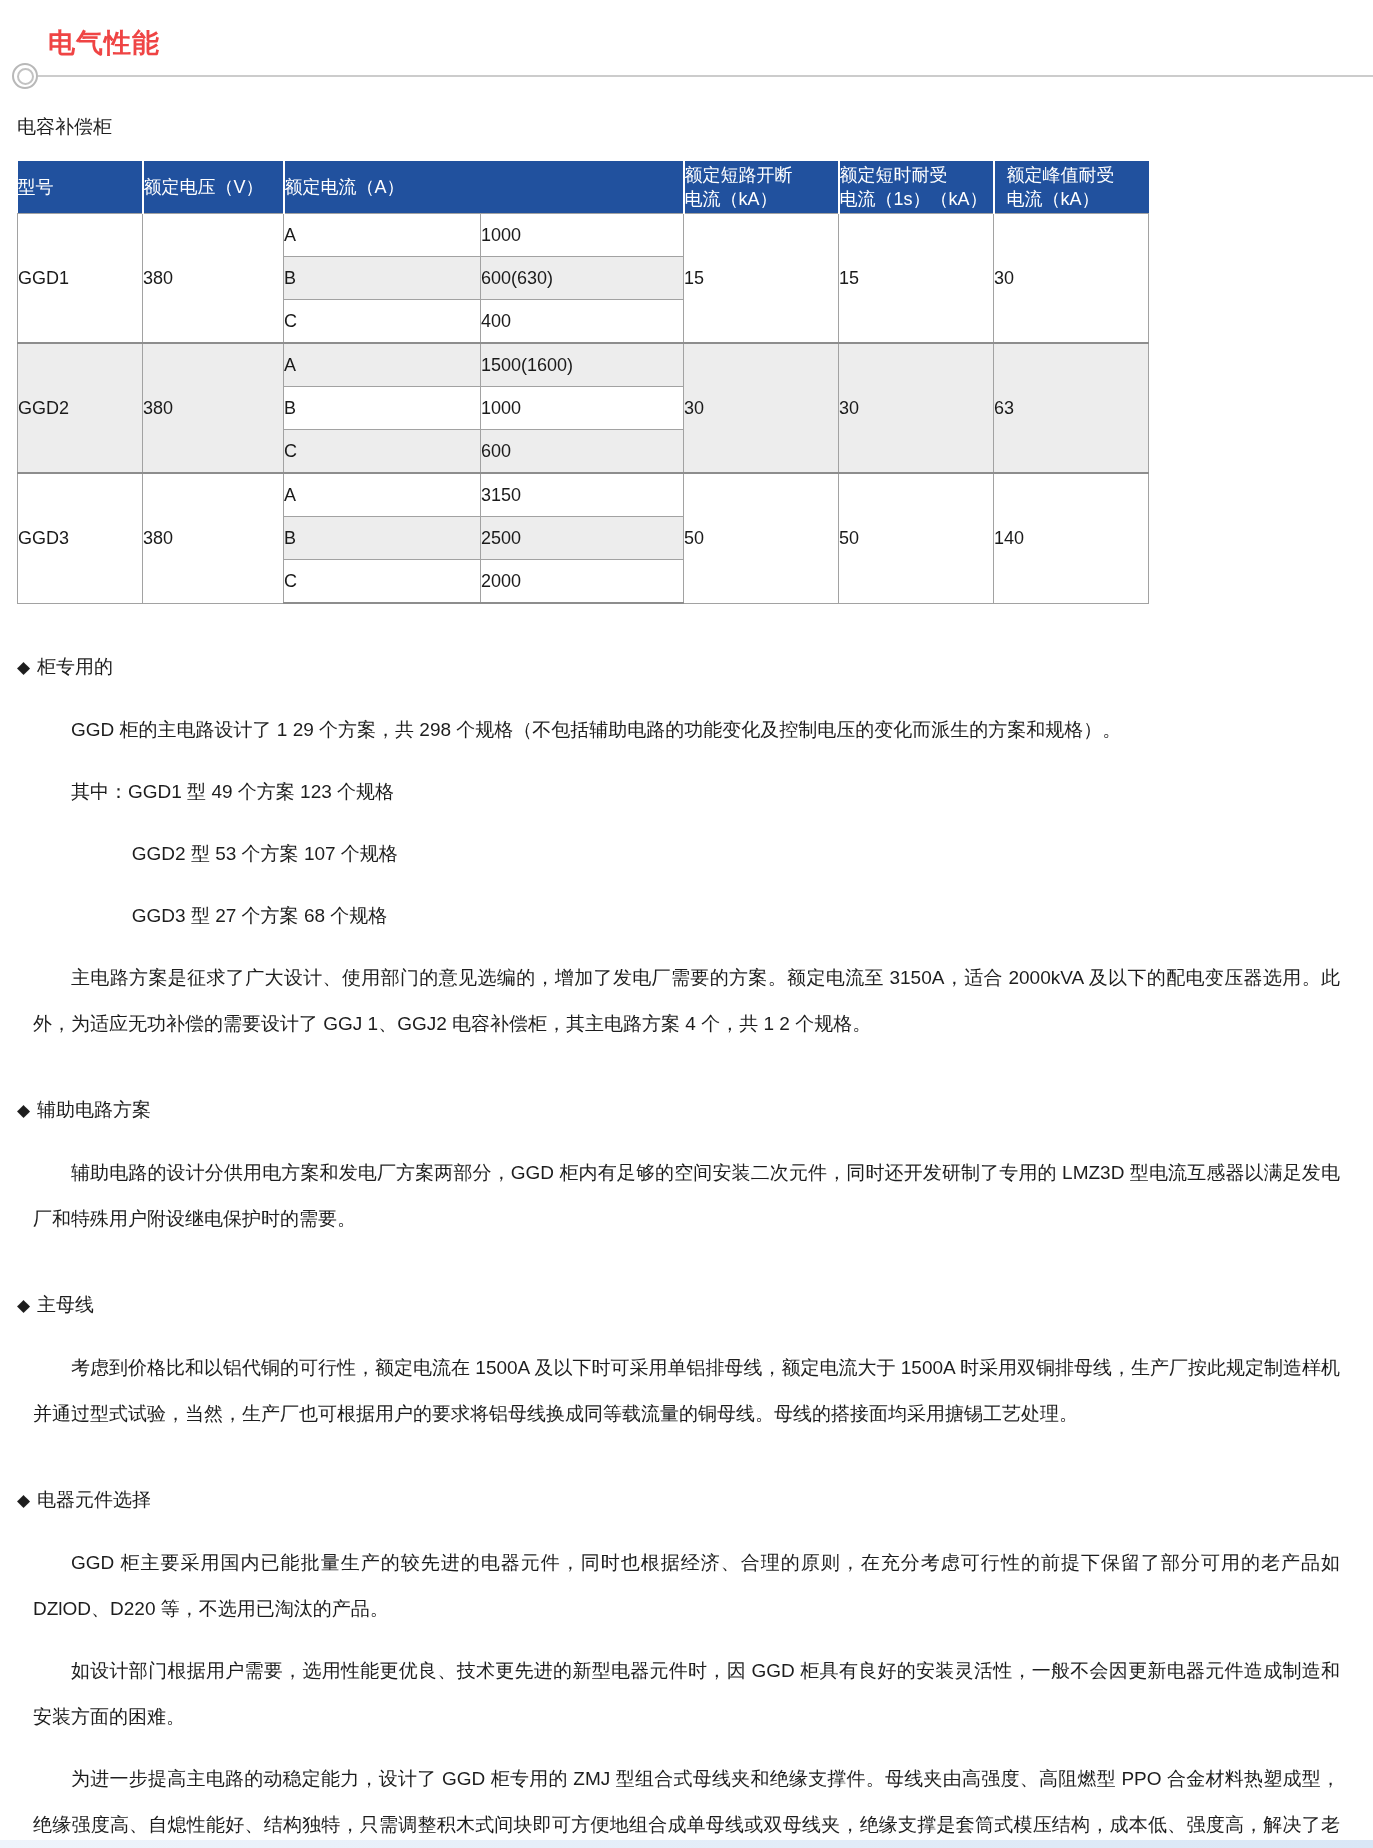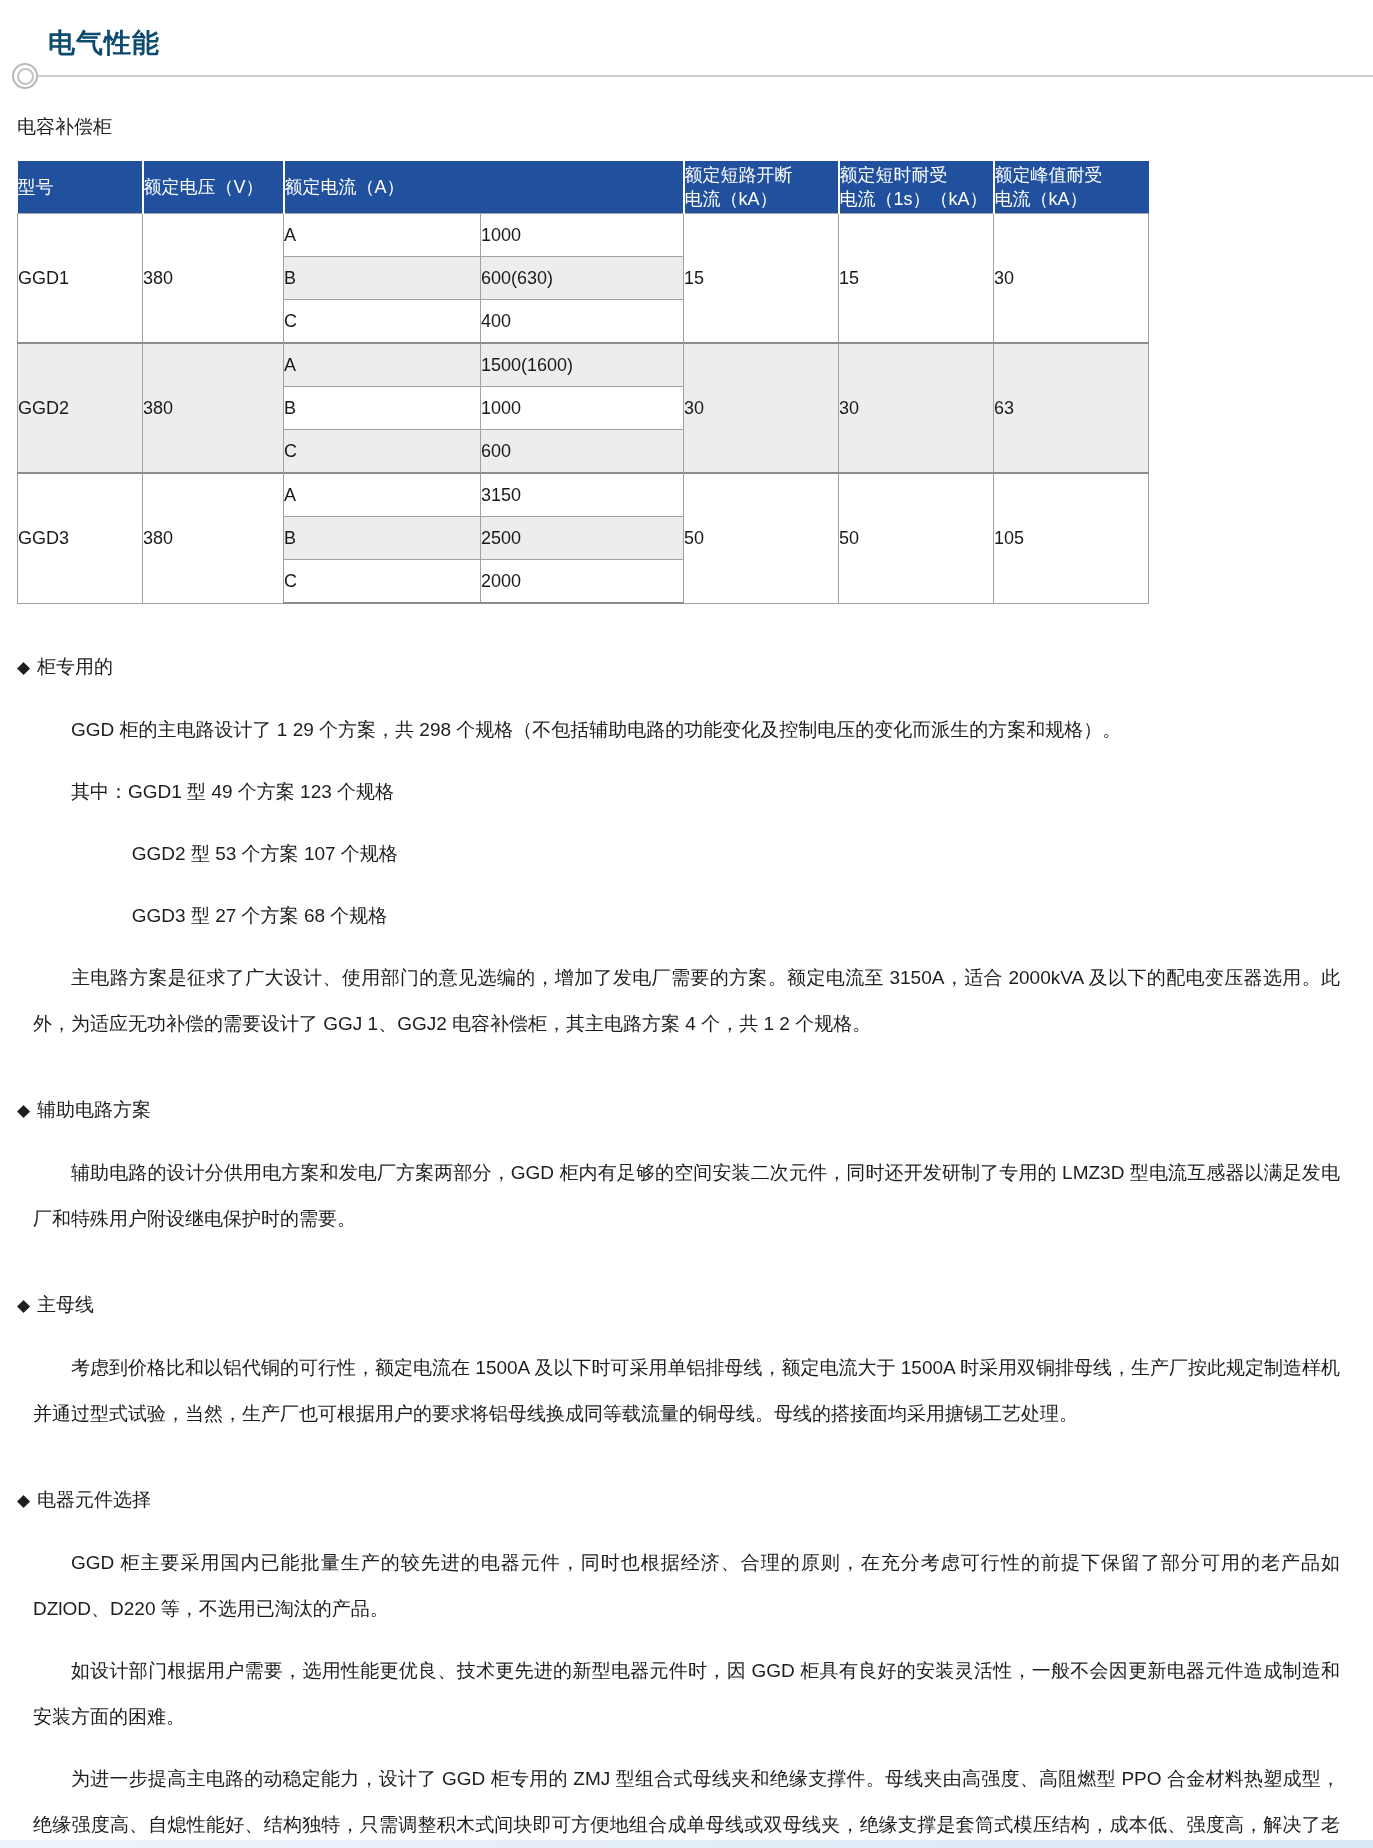--- a/index.html
+++ b/index.html
@@ -5,42 +5,42 @@
   html,body { margin:0; padding:0; background:#ffffff; }
   body { font-family: "Liberation Sans", "DejaVu Sans", sans-serif; color:#1d1d1d; }
   .page {
     position:relative; width:1373px; height:1848px; margin:0 auto;
     background:#ffffff; overflow:hidden;
   }
 
   
   .page-title {
     margin:28px 0 0 48px; font-size:27px; font-weight:bold;
-    color:#0c4a6e; letter-spacing:1px; line-height:30px;
+    color:#ef4444; letter-spacing:1px; line-height:30px;
   }
   .rule-row { display:flex; align-items:center; margin-top:5px; padding-left:12px; }
   .ring {
     flex:0 0 auto; width:22px; height:22px; border:2px solid #b8b8b8; border-radius:50%;
     display:flex; align-items:center; justify-content:center; background:#fff;
   }
   .ring-inner { width:13px; height:13px; border:2px solid #c2c2c2; border-radius:50%; }
   .rule-line { flex:1 1 auto; height:2px; background:#cccccc; }
 
   .subtitle { margin:26px 0 0 17px; font-size:19px; color:#1d1d1d; line-height:24px; }
 
   
   table.params {
     margin:22px 0 0 17px; width:1131px; border-collapse:collapse; table-layout:fixed;
     font-size:18px; text-align:left;
   }
   table.params th {
     background:#21519e; color:#ffffff; font-weight:normal; height:52px;
     line-height:24px; vertical-align:middle; border-right:2px solid #ffffff; padding:0;
   }
-  table.params th:last-child { border-right:none; }
+  table.params th:last-child { border-right:none;padding-left:12px; }
   table.params td {
     height:42px; border:1px solid #a2a2a2; padding:0; vertical-align:middle; color:#1a1a1a;
   }
   table.params tr.gs td { border-top:2px solid #8d8d8d; }
   table.params tr.last td { border-bottom:2px solid #8d8d8d; }
   td.g { background:#ededed; }
   td.w { background:#ffffff; }
 
   
   .content { margin:0 17px; font-size:19px; line-height:46px; text-align:justify; }
@@ -128,21 +128,21 @@
         <td class="g">600</td>
       </tr>
 
       <tr class="gs">
         <td rowspan="3" class="w">GGD3</td>
         <td rowspan="3" class="w">380</td>
         <td class="w">A</td>
         <td class="w">3150</td>
         <td rowspan="3" class="w">50</td>
         <td rowspan="3" class="w">50</td>
-        <td rowspan="3" class="w">105</td>
+        <td rowspan="3" class="w">140</td>
       </tr>
       <tr>
         <td class="g">B</td>
         <td class="g">2500</td>
       </tr>
       <tr class="last">
         <td class="w">C</td>
         <td class="w">2000</td>
       </tr>
     </tbody>

